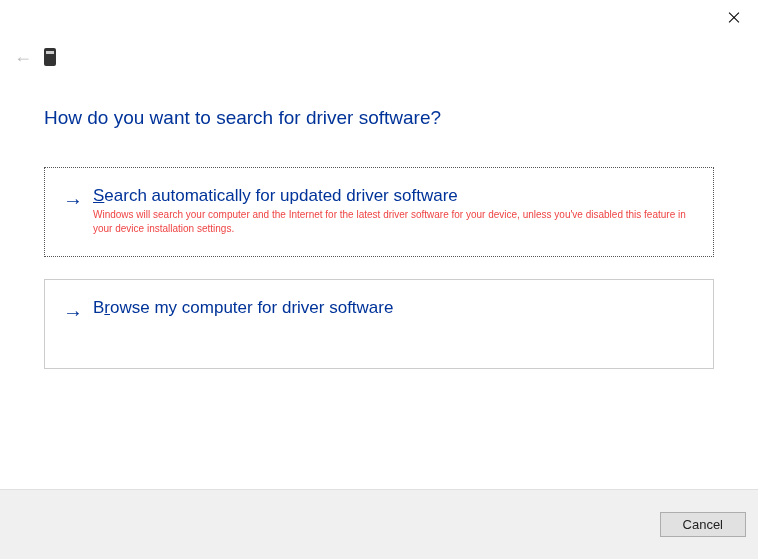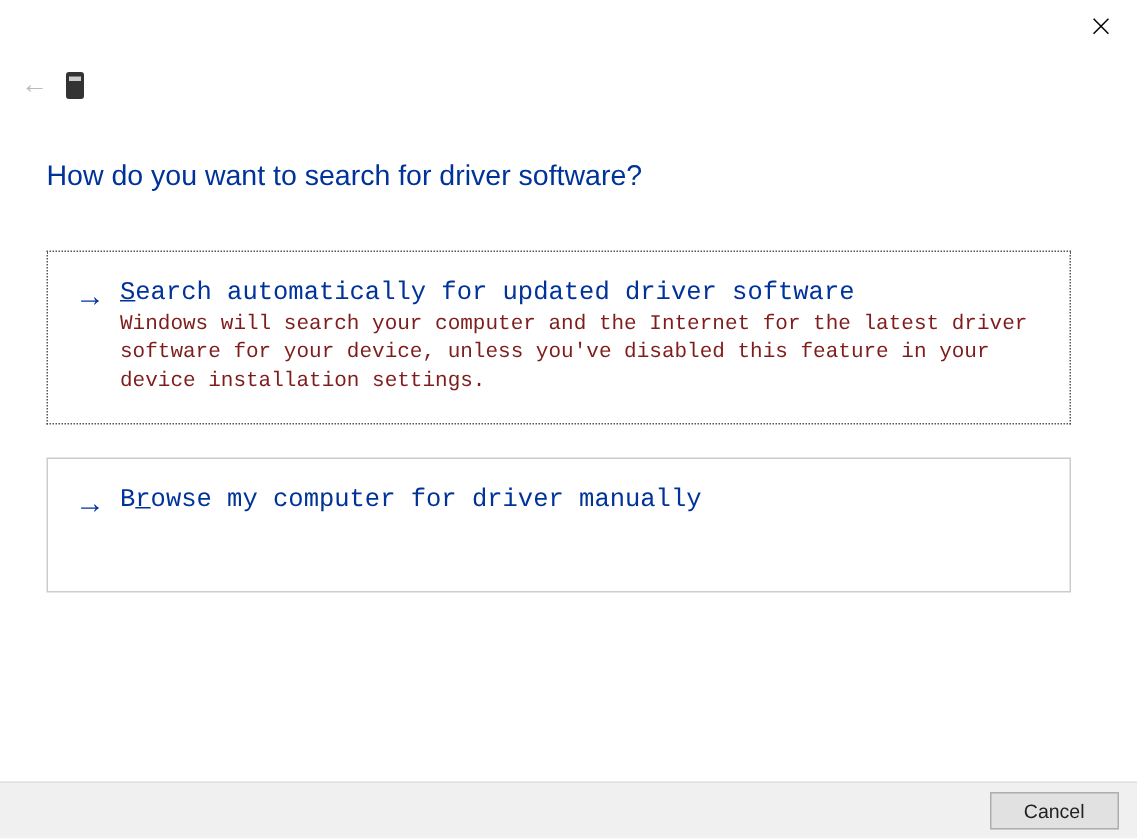--- a/index.html
+++ b/index.html
@@ -59,21 +59,21 @@
       left: 2px;
       width: 8px;
       height: 3px;
       background: #ccc;
     }
     .title {
       font-size: 14px;
       color: #333;
     }
     .content {
-      padding: 40px 44px 0 31px;
+      padding: 40px 44px 0 44px;
     }
     .heading {
       font-size: 19px;
       color: #003399;
       font-weight: 400;
       margin-bottom: 38px;
     }
     .option-box {
       border: 1px solid #ccc;
       padding: 18px 18px 18px 18px;
@@ -91,43 +91,42 @@
     }
     .arrow-icon {
       color: #003399;
       font-size: 20px;
       line-height: 1;
       margin-top: 2px;
       flex-shrink: 0;
     }
     .option-text {
       flex: 1;
-      font-family: Liberation Mono, monospace;
     }
     .option-title {
       color: #003399;
       font-size: 17px;
       margin-bottom: 2px;
     }
     .option-title .mnemonic {
       text-decoration: underline;
     }
     .option-desc {
-      color: #7f1d1d;
-      font-size: 14px;
+      color: #ef4444;
+      font-size: 10px;
       line-height: 1.35;
     }
     .footer {
       position: absolute;
       bottom: 0;
       left: 0;
       right: 0;
       background: #f0f0f0;
       border-top: 1px solid #e0e0e0;
-      padding: 6px 12px;
+      padding: 22px 12px;
       display: flex;
       justify-content: flex-end;
     }
     .cancel-btn {
       background: #e1e1e1;
       border: 1px solid #adadad;
       padding: 4px 22px;
       font-size: 13px;
       font-family: inherit;
       color: #222;
@@ -154,21 +153,21 @@
         <div class="option-title"><span></span><span class="mnemonic">S</span><span>earch automatically for updated driver software</span></div>
         <div class="option-desc">Windows will search your computer and the Internet for the latest driver software for your device, unless you've disabled this feature in your device installation settings.</div>
       </div>
     </div>
   </div>
 
   <div class="option-box">
     <div class="option-inner">
       <span class="arrow-icon">→</span>
       <div class="option-text">
-        <div class="option-title"><span>B</span><span class="mnemonic">r</span><span>owse my computer for driver manually</span></div>
+        <div class="option-title"><span>B</span><span class="mnemonic">r</span><span>owse my computer for driver software</span></div>
       </div>
     </div>
   </div>
 </div>
 
 <div class="footer">
   <button class="cancel-btn">Cancel</button>
 </div>
 
 </body></html>

